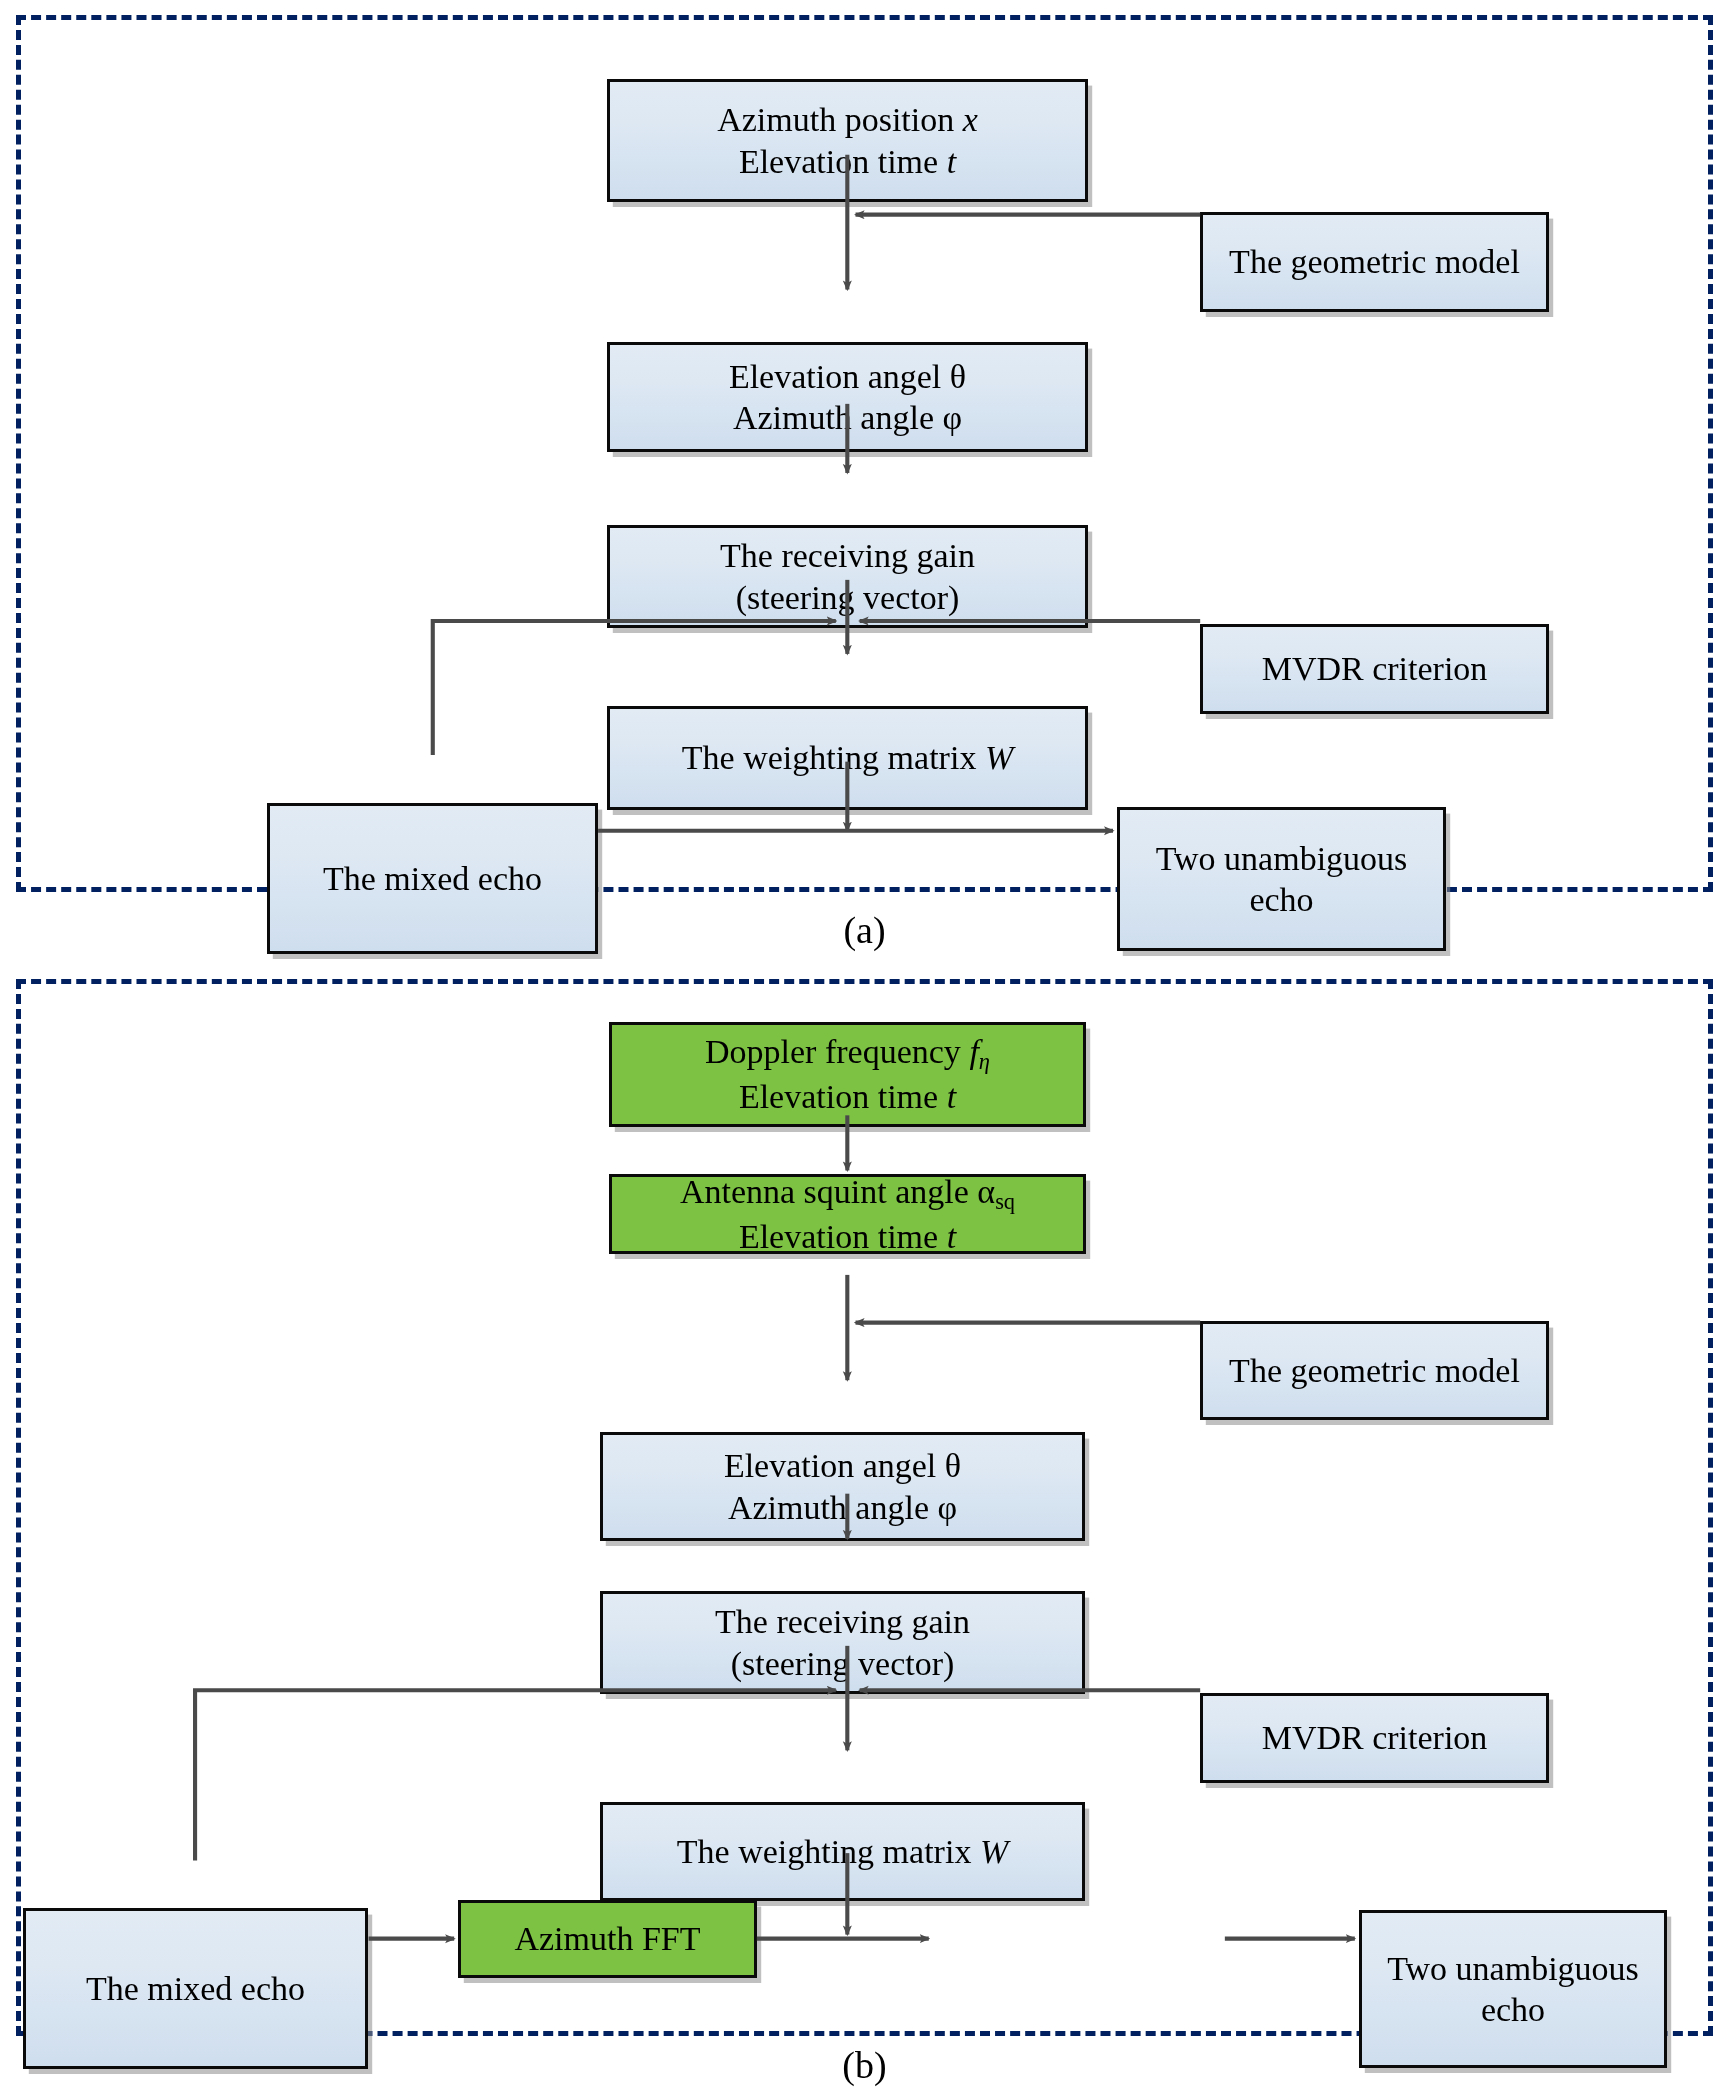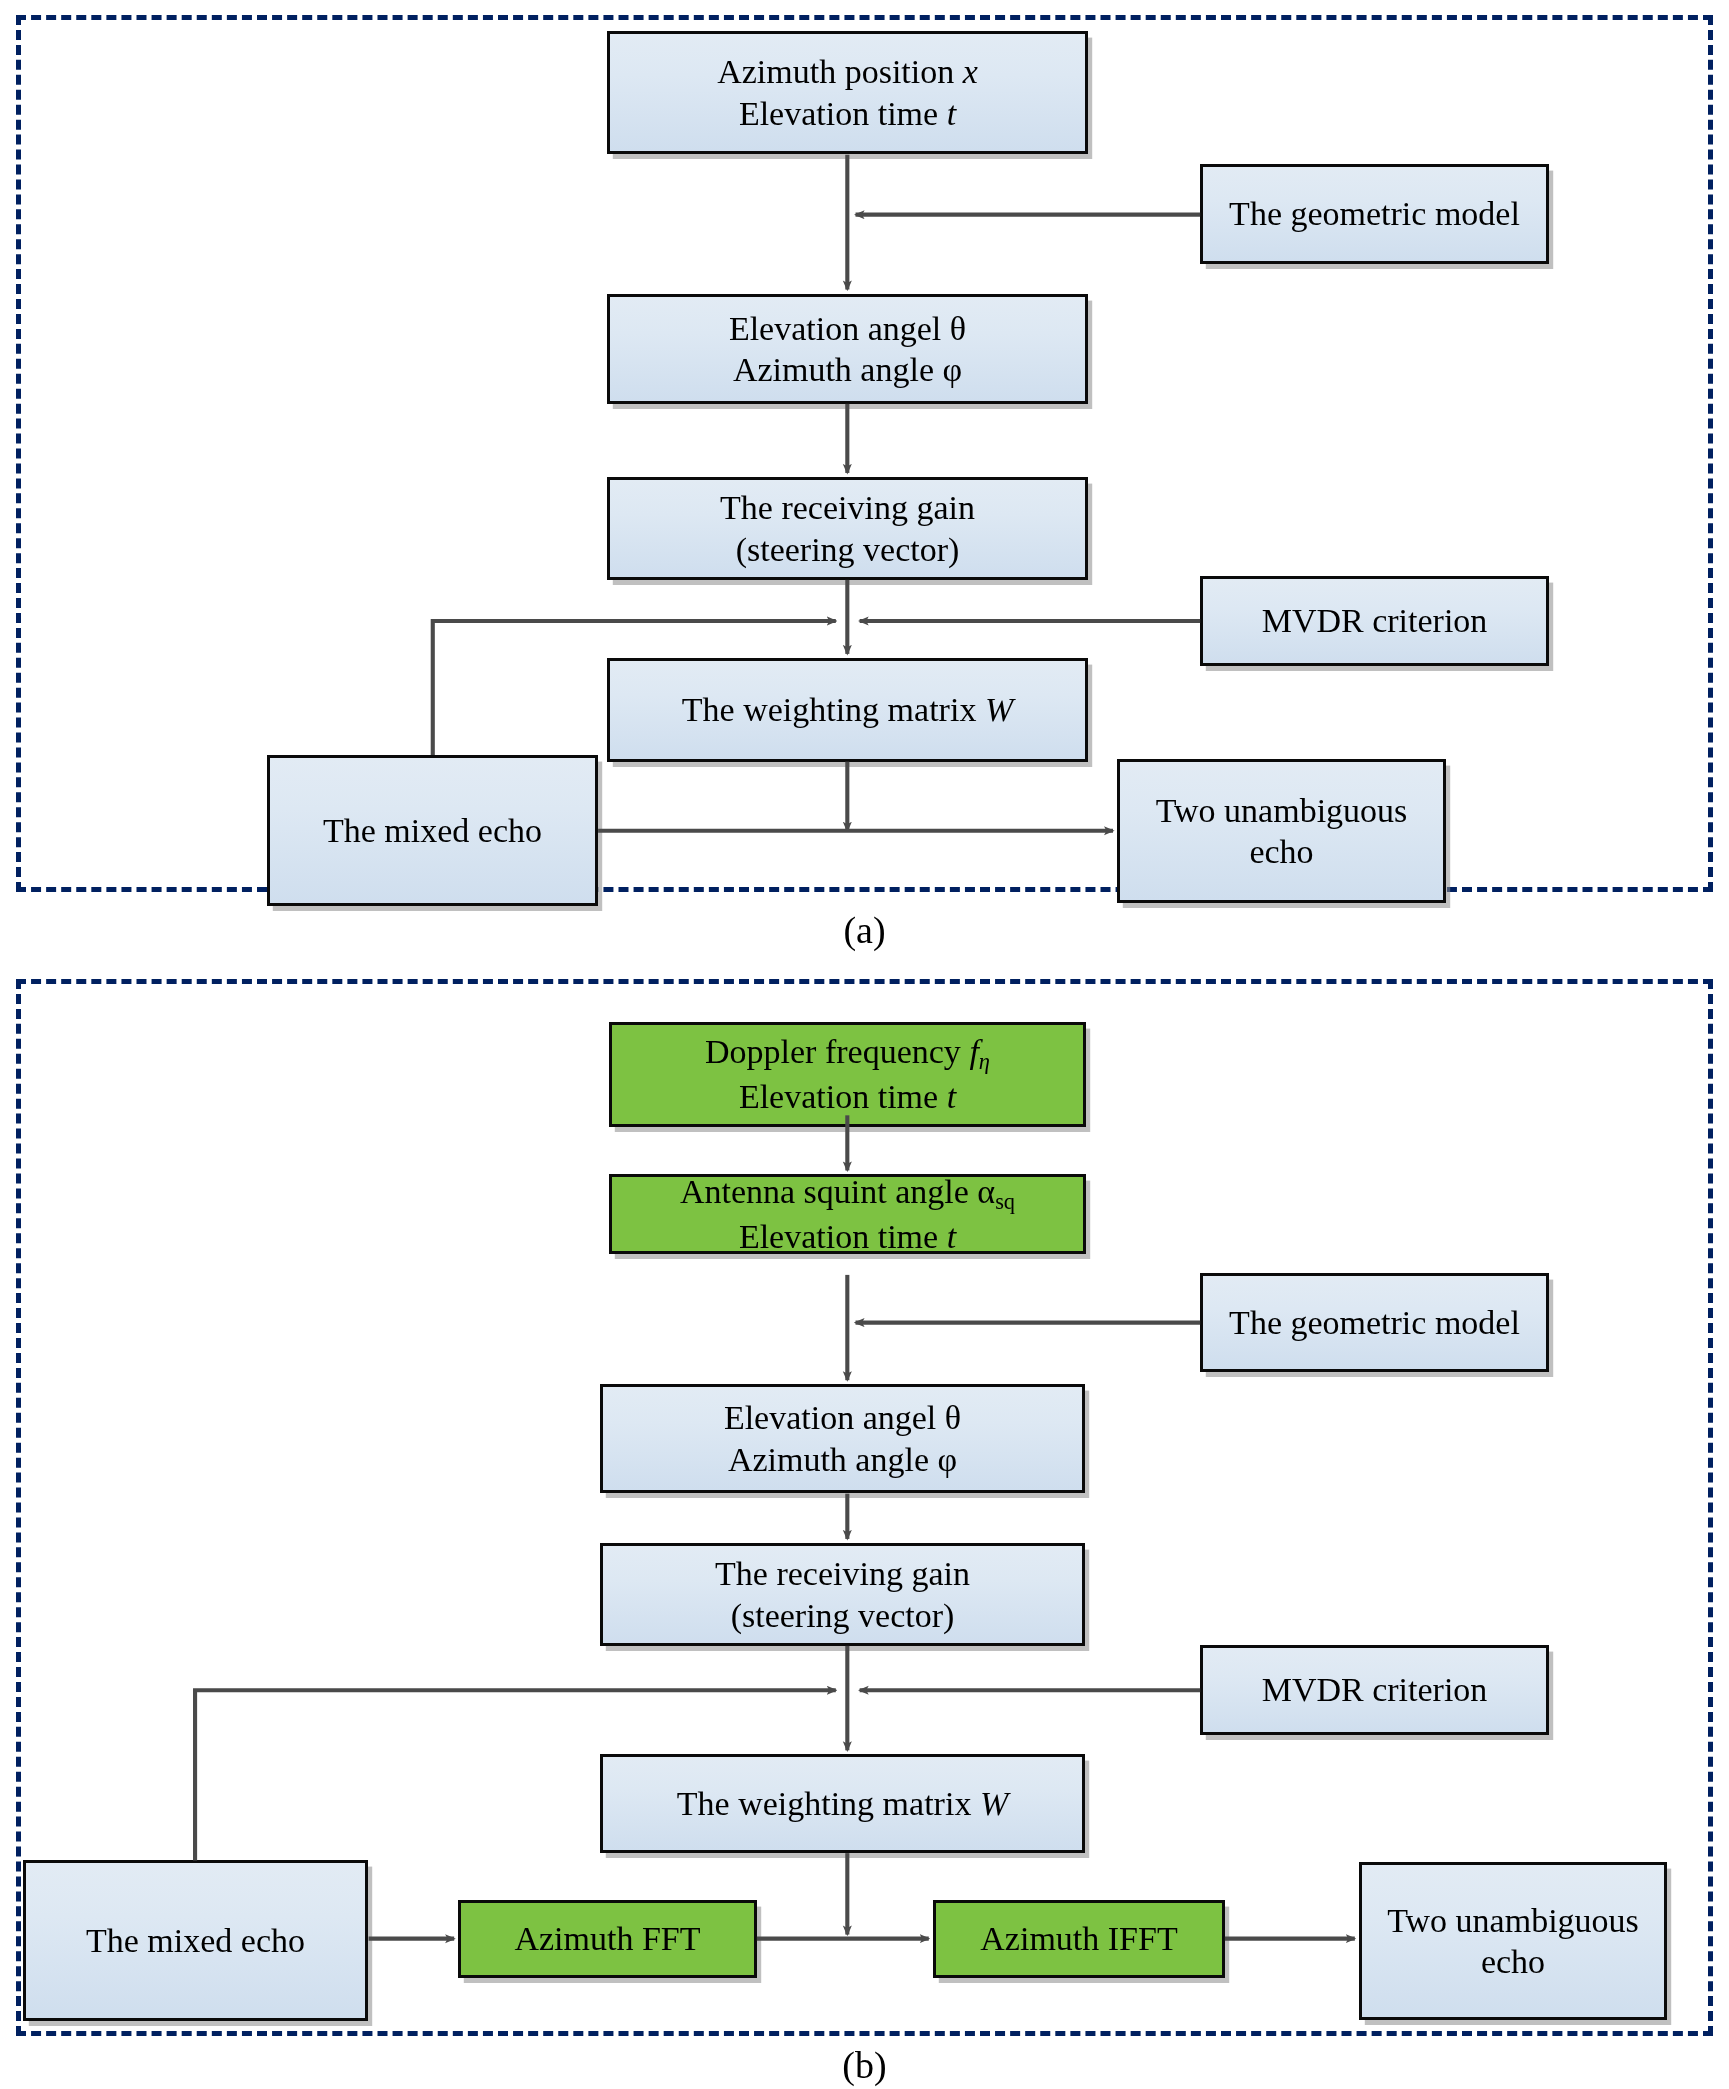--- a/index.html
+++ b/index.html
@@ -10,21 +10,21 @@
   .panel-label{position:absolute;font-size:38px;color:#000;text-align:center;width:99px;}
 
   .node{
     position:absolute;box-sizing:border-box;
     border:3.3px solid #0a0a0a;
     display:flex;align-items:center;justify-content:center;
     text-align:center;line-height:1.22;color:#000;
     font-size:34px;
     box-shadow:5px 5.8px 0 -0.8px rgba(140,140,140,0.55);
   }
-  .node.blue{background:linear-gradient(to bottom,#e2ebf4 0%,#dde8f3 35%,#cfdeee 100%);}
+  .node.blue{background:linear-gradient(to bottom,#e2ebf4 0%,#dde8f3 35%,#cfdeee 100%);margin-top:48px;}
   .node.green{background:#7dc242;}
   .node .txt{display:block;padding:0 8.2px;}
   .sub{font-size:0.66em;vertical-align:-0.28em;}
 
   svg.wires{position:absolute;left:0;top:0;width:1730px;height:2090px;overflow:visible;pointer-events:none;}
 </style>
 </head>
 <body>
 
 <div id="stage">
@@ -96,23 +96,20 @@
   </div>
 
   <div class="node blue" style="left:23px;top:1860px;width:345px;height:161px;">
     <span class="txt">The mixed echo</span>
   </div>
 
   <div class="node green" style="left:458px;top:1900px;width:299px;height:78px;">
     <span class="txt">Azimuth FFT</span>
   </div>
 
-  <div class="node green" style="left:933px;top:1900px;width:292px;height:78px;">
-    <span class="txt">Azimuth IFFT</span>
-  </div>
 
   <div class="node blue" style="left:1359px;top:1862px;width:308px;height:158px;">
     <span class="txt">Two unambiguous<br>echo</span>
   </div>
 
   <div class="panel-label" style="left:815px;top:2043px;">(b)</div>
 
   <svg class="wires" viewBox="0 0 2103 2541" width="1730" height="2090">
     <defs>
       <marker id="ar" markerWidth="13" markerHeight="13" refX="11" refY="5.5" orient="auto" markerUnits="userSpaceOnUse">

